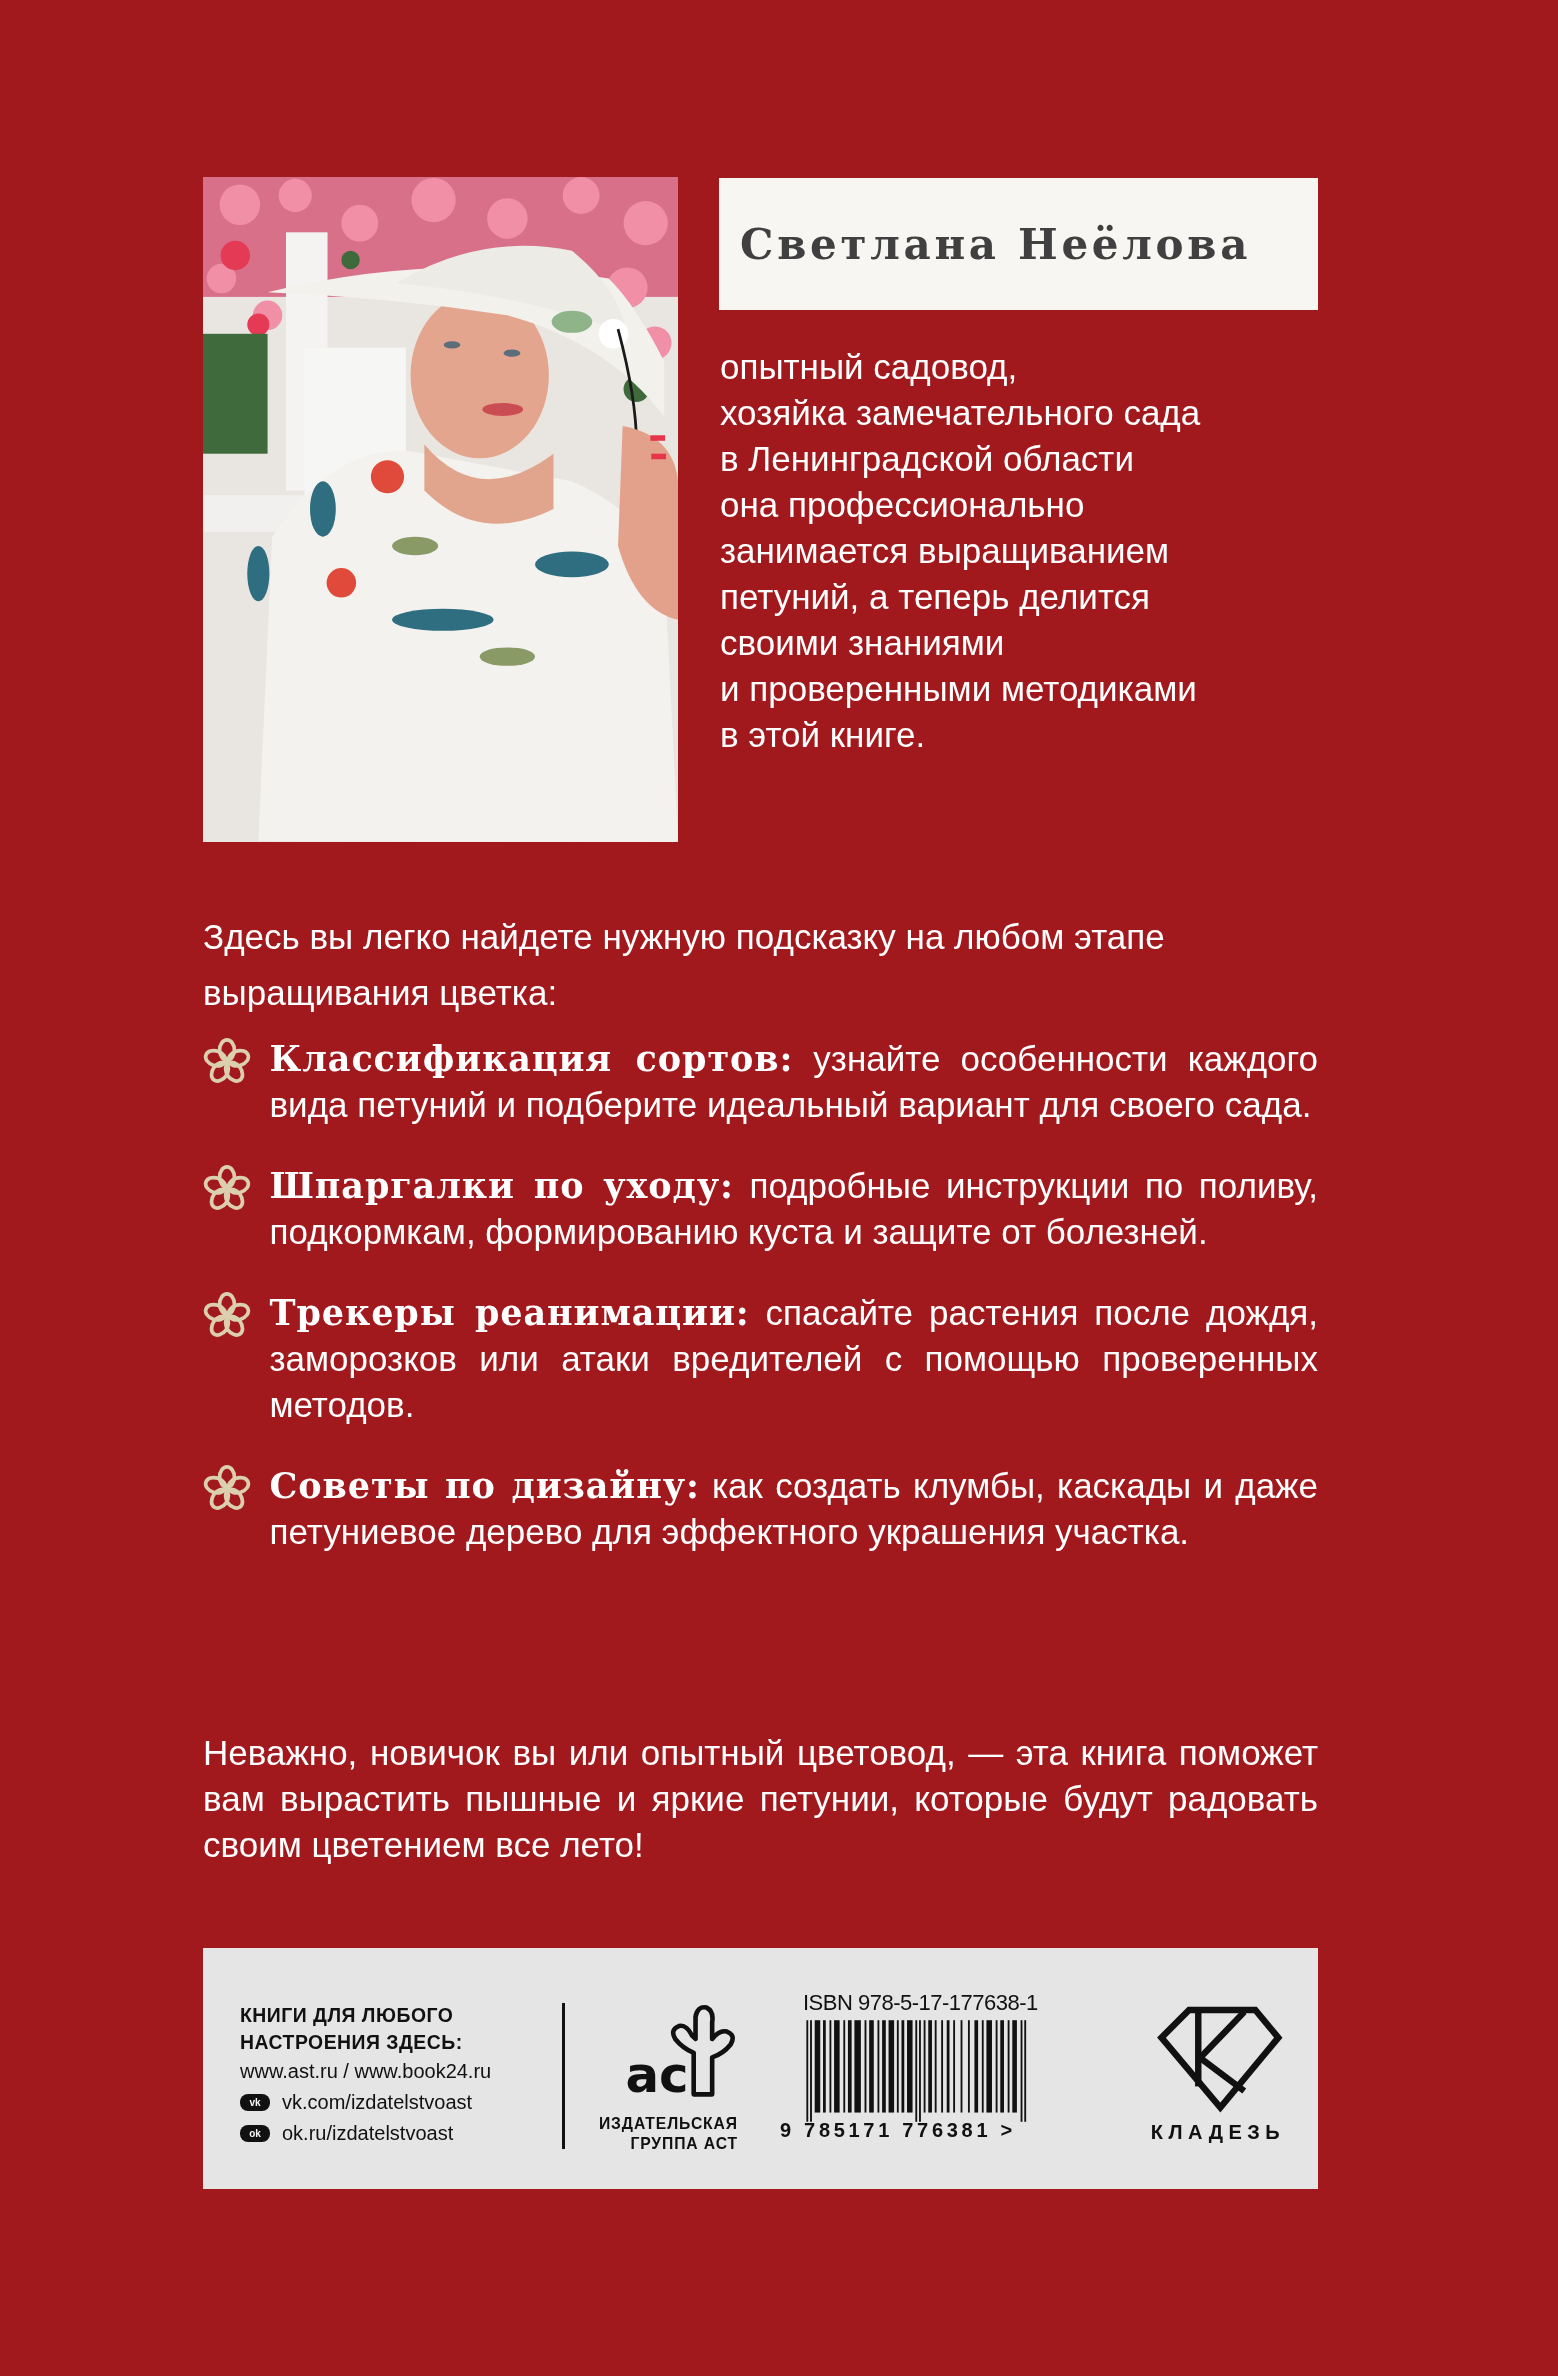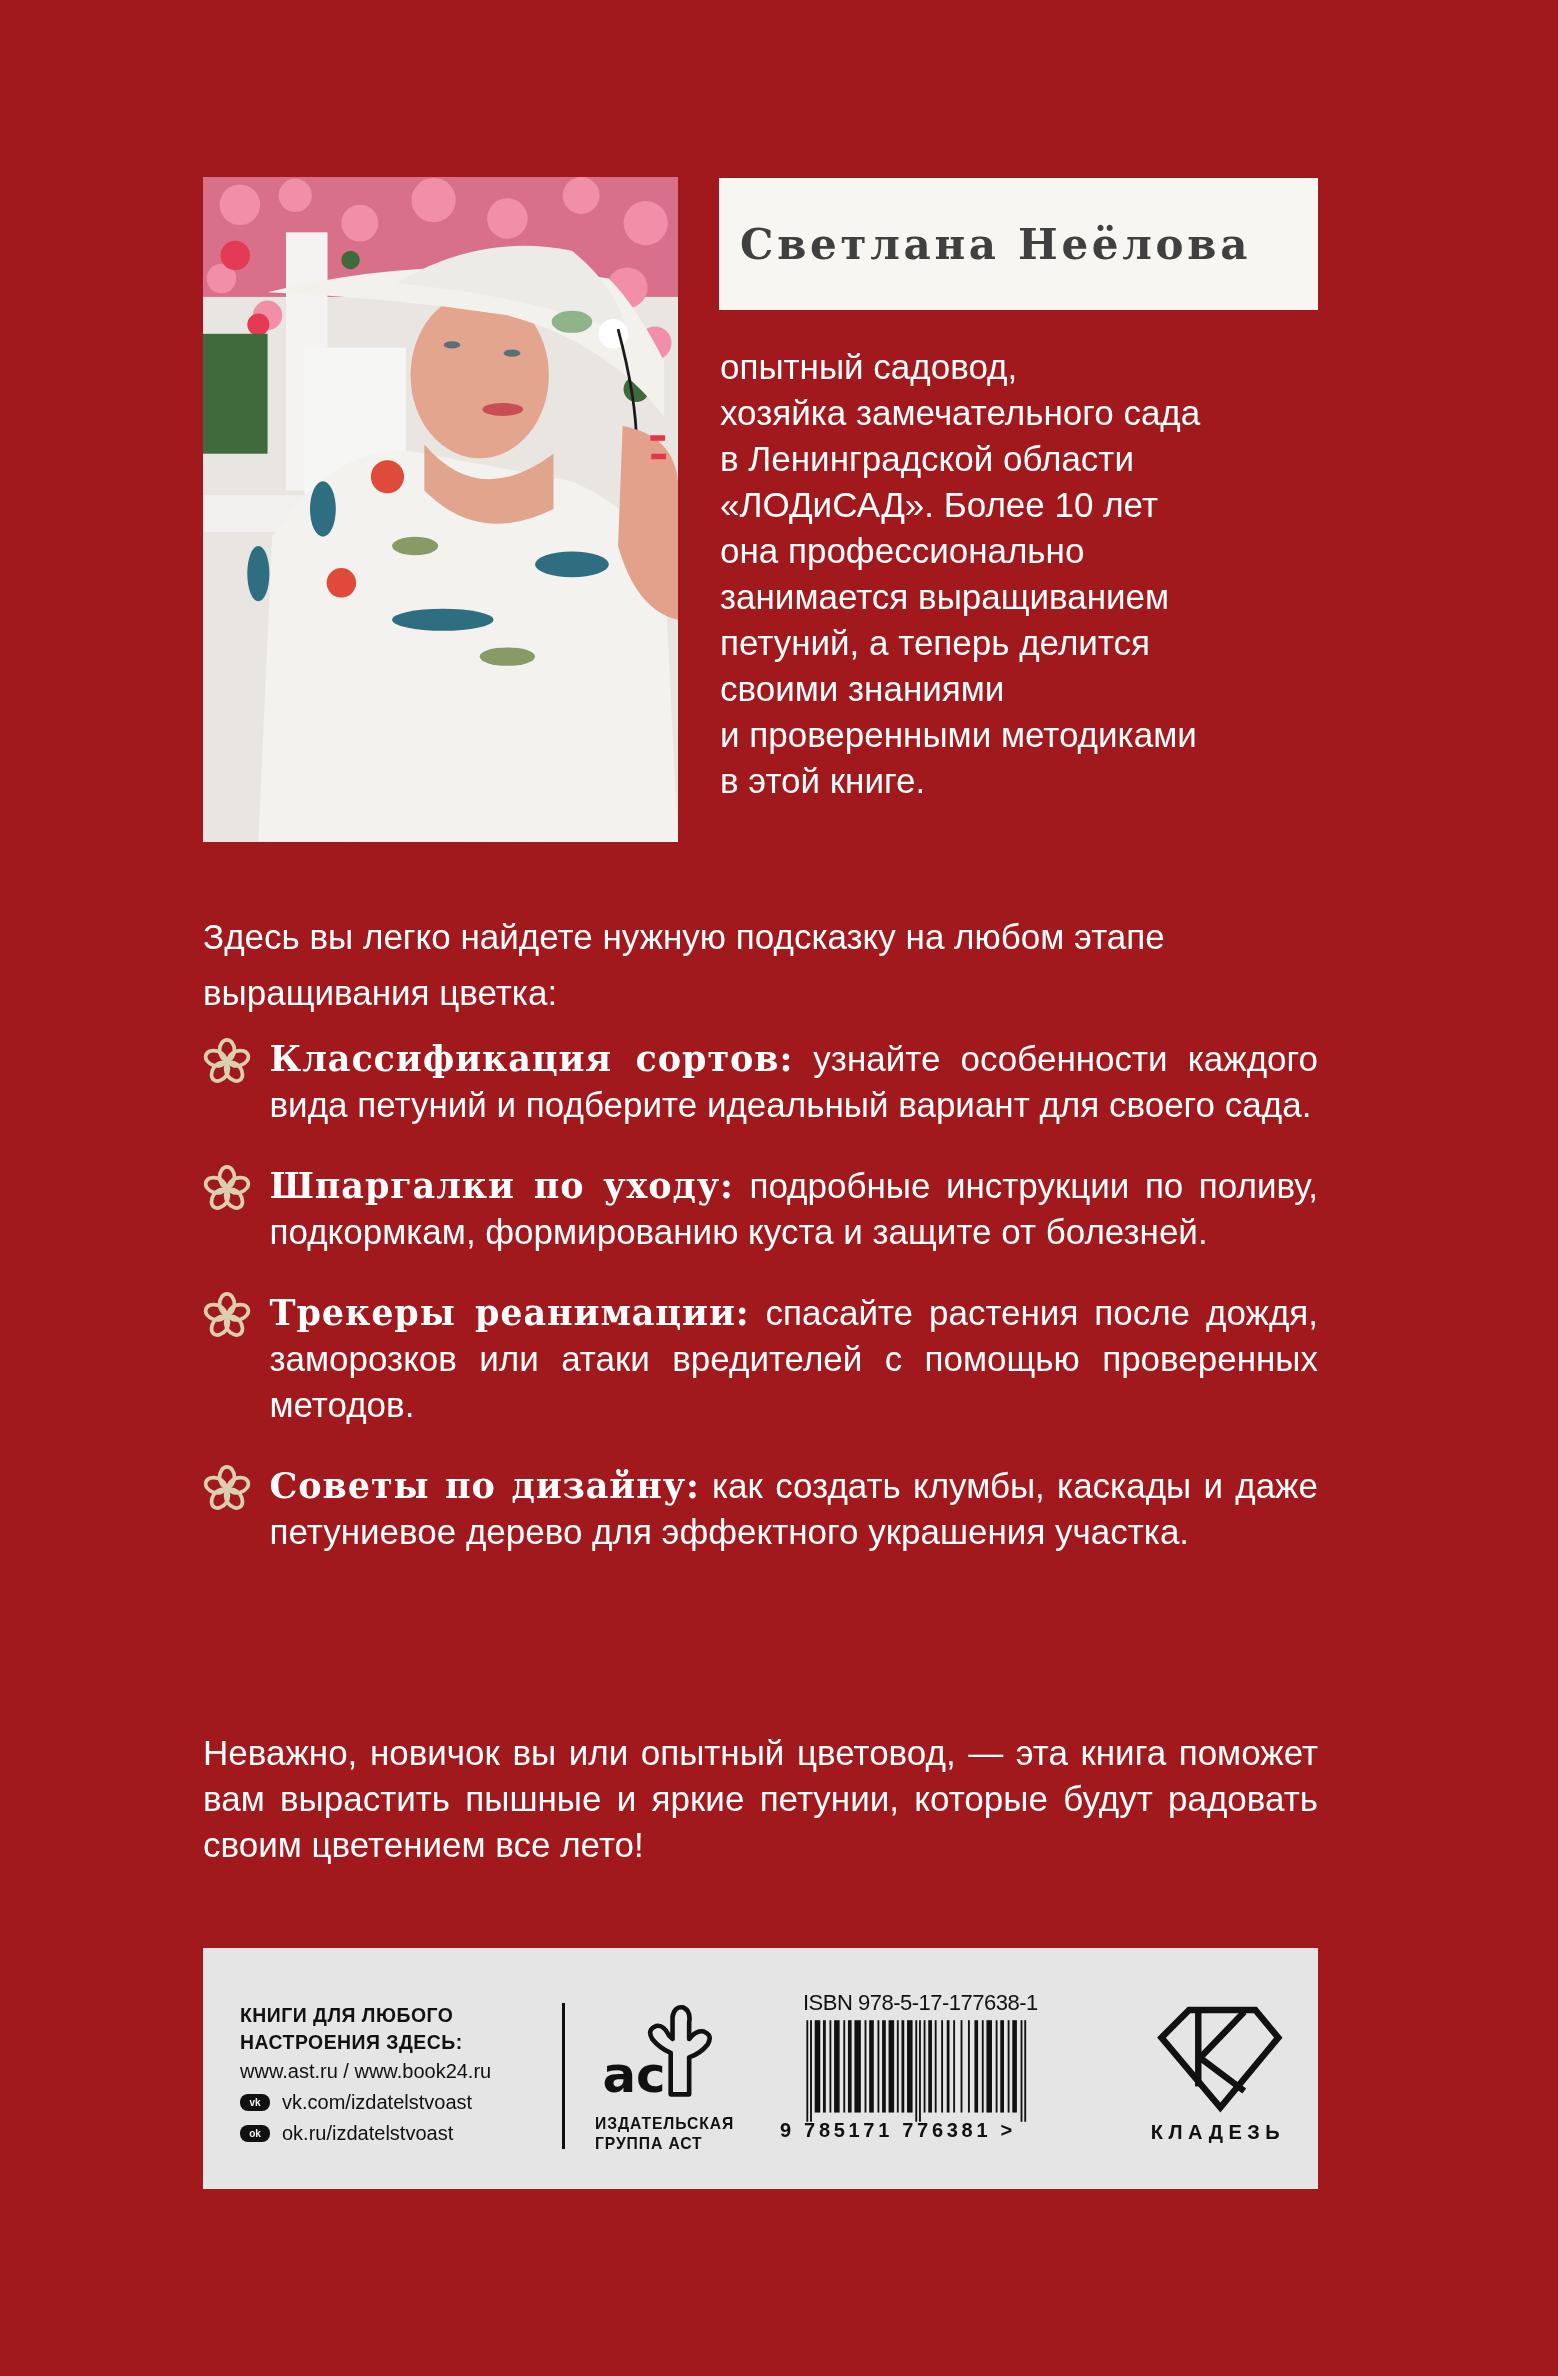--- a/index.html
+++ b/index.html
@@ -75,21 +75,21 @@
   }
   .panel .links .ico {
     width: 30px; height: 16.6px; background: #111; color: #F7F6F2; border-radius: 8px;
     font-size: 10px; font-weight: bold; display: inline-flex; align-items: center; justify-content: center;
     margin-right: 12px;
   }
   .panel .divider {
     position: absolute; left: 359px; top: 55px; width: 2.8px; height: 146px; background: #111;
   }
   .panel .ast-logo {
-    position: absolute; left: 392px; top: 54px; width: 143px; height: 157px; text-align: left;
+    position: absolute; left: 392px; top: 54px; width: 143px; height: 157px; text-align: right;
   }
   .panel .ast-logo .cap {
     font-weight: bold; font-size: 15.7px; line-height: 20px; letter-spacing: 0.9px;
   }
   .panel .barcode {
     position: absolute; left: 577px; top: 42px; width: 277px; height: 166px;
   }
   .panel .isbn {
     font-size: 22px; line-height: 26px; padding-left: 23px; letter-spacing: -0.5px;
   }
@@ -175,21 +175,20 @@
 </div>
 
 <div class="name-box">
   <span class="name">Светлана Неёлова</span>
 </div>
 
 <div class="bio">
   <div>опытный садовод,</div>
   <div>хозяйка замечательного сада</div>
   <div>в Ленинградской области</div>
-  <div>«ЛОДиСАД». Более 10 лет</div>
   <div>она профессионально</div>
   <div>занимается выращиванием</div>
   <div>петуний, а теперь делится</div>
   <div>своими знаниями</div>
   <div>и проверенными методиками</div>
   <div>в этой книге.</div>
 </div>
 
 <div class="intro">Здесь вы легко найдете нужную подсказку на любом этапе выращивания цветка:</div>
 

